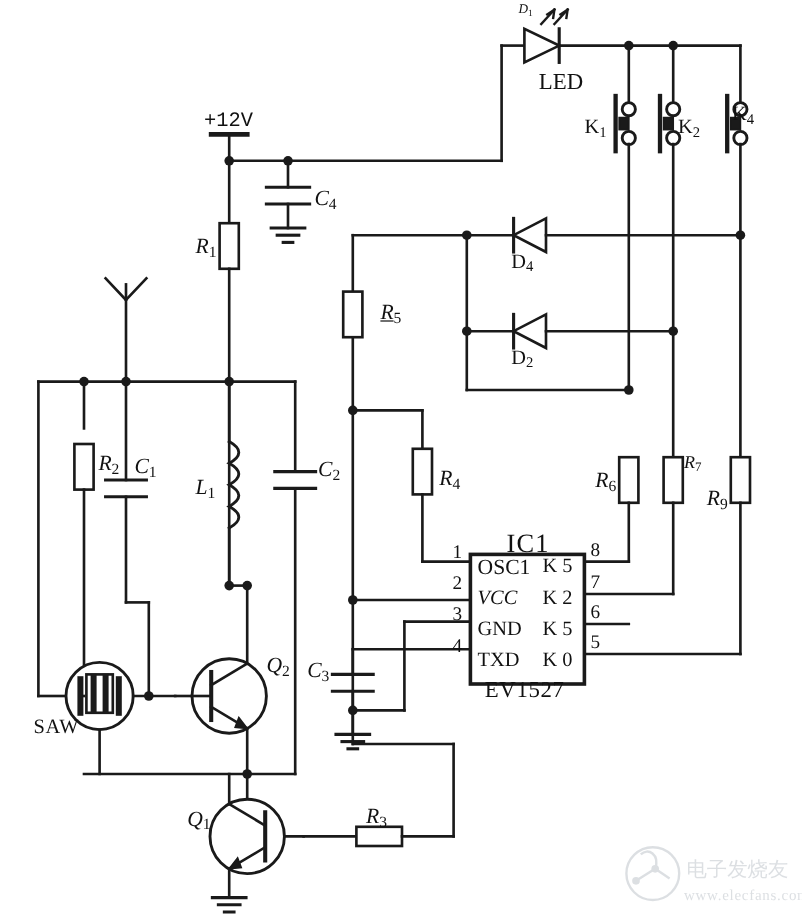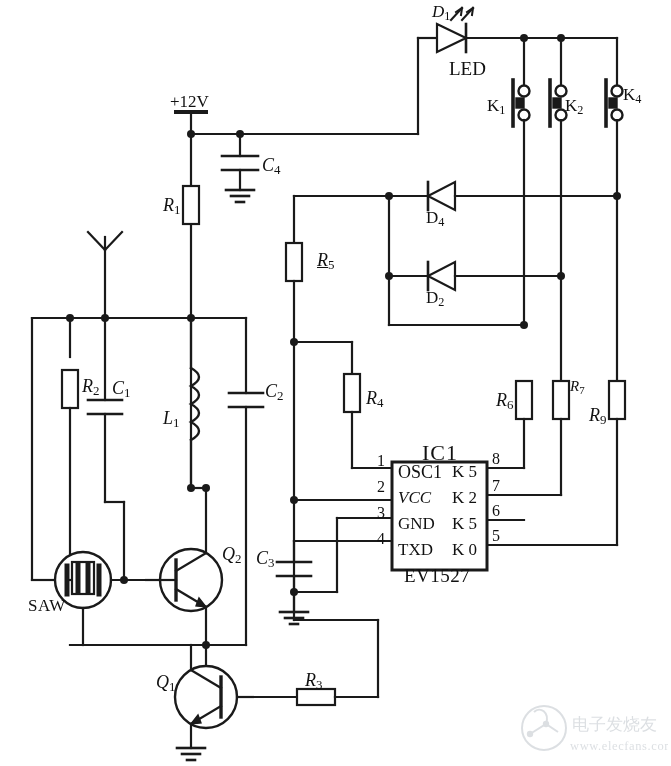--- a/index.html
+++ b/index.html
@@ -292,55 +292,55 @@
         <path d="M487,520 L524,520"></path>
       </g>
 
       <g>
         <rect x="392" y="462" width="95" height="108" fill="#fff" stroke="#1a1a1a" stroke-width="3"></rect>
       </g>
 
     </g>
   </svg>
 
-  <div class="lbl" style="left:432px;top:2px;font-size:17px;text-align:right;">
+  <div class="lbl" style="left:432px;top:2px;font-size:11px;text-align:right;">
     <i>D</i><span class="sub">1</span>
   </div>
 
   <div class="lbl" style="left:449px;top:58px;font-size:19px;">LED</div>
 
   <div class="lbl" style="left:487px;top:96px;font-size:17px;">
     <span>K</span><span class="sub">1</span>
   </div>
   <div class="lbl" style="left:565px;top:96px;font-size:17px;">
     <span>K</span><span class="sub">2</span>
   </div>
-  <div class="lbl" style="left:623px;top:85px;font-size:17px;">
+  <div class="lbl" style="left:610px;top:85px;font-size:17px;">
     <span>K</span><span class="sub">4</span>
   </div>
 
-  <div class="lbl" style="left:170px;top:92px;font-size:17px;">+12V</div>
+  <div class="lbl" style="left:170px;top:92px;font-size:17px;font-family:Liberation Mono, monospace;">+12V</div>
 
   <div class="lbl" style="left:262px;top:155px;font-size:18px;">
     <i>C</i><span class="sub">4</span>
   </div>
 
   <div class="lbl" style="left:163px;top:195px;font-size:18px;">
     <i>R</i><span class="sub">1</span>
   </div>
 
   <div class="lbl" style="left:82px;top:376px;font-size:18px;">
     <i>R</i><span class="sub">2</span>
   </div>
 
   <div class="lbl" style="left:112px;top:378px;font-size:18px;text-align:center;">
     <i>C</i><span class="sub">1</span>
   </div>
 
-  <div class="lbl" style="left:163px;top:408px;font-size:18px;text-align:right;">
+  <div class="lbl" style="left:163px;top:396px;font-size:18px;text-align:right;">
     <i>L</i><span class="sub">1</span>
   </div>
 
   <div class="lbl" style="left:265px;top:381px;font-size:18px;">
     <i>C</i><span class="sub">2</span>
   </div>
 
   <div class="lbl" style="left:28px;top:596px;font-size:17px;letter-spacing:0.5px;">SAW</div>
 
   <div class="lbl" style="left:222px;top:544px;font-size:18px;">

